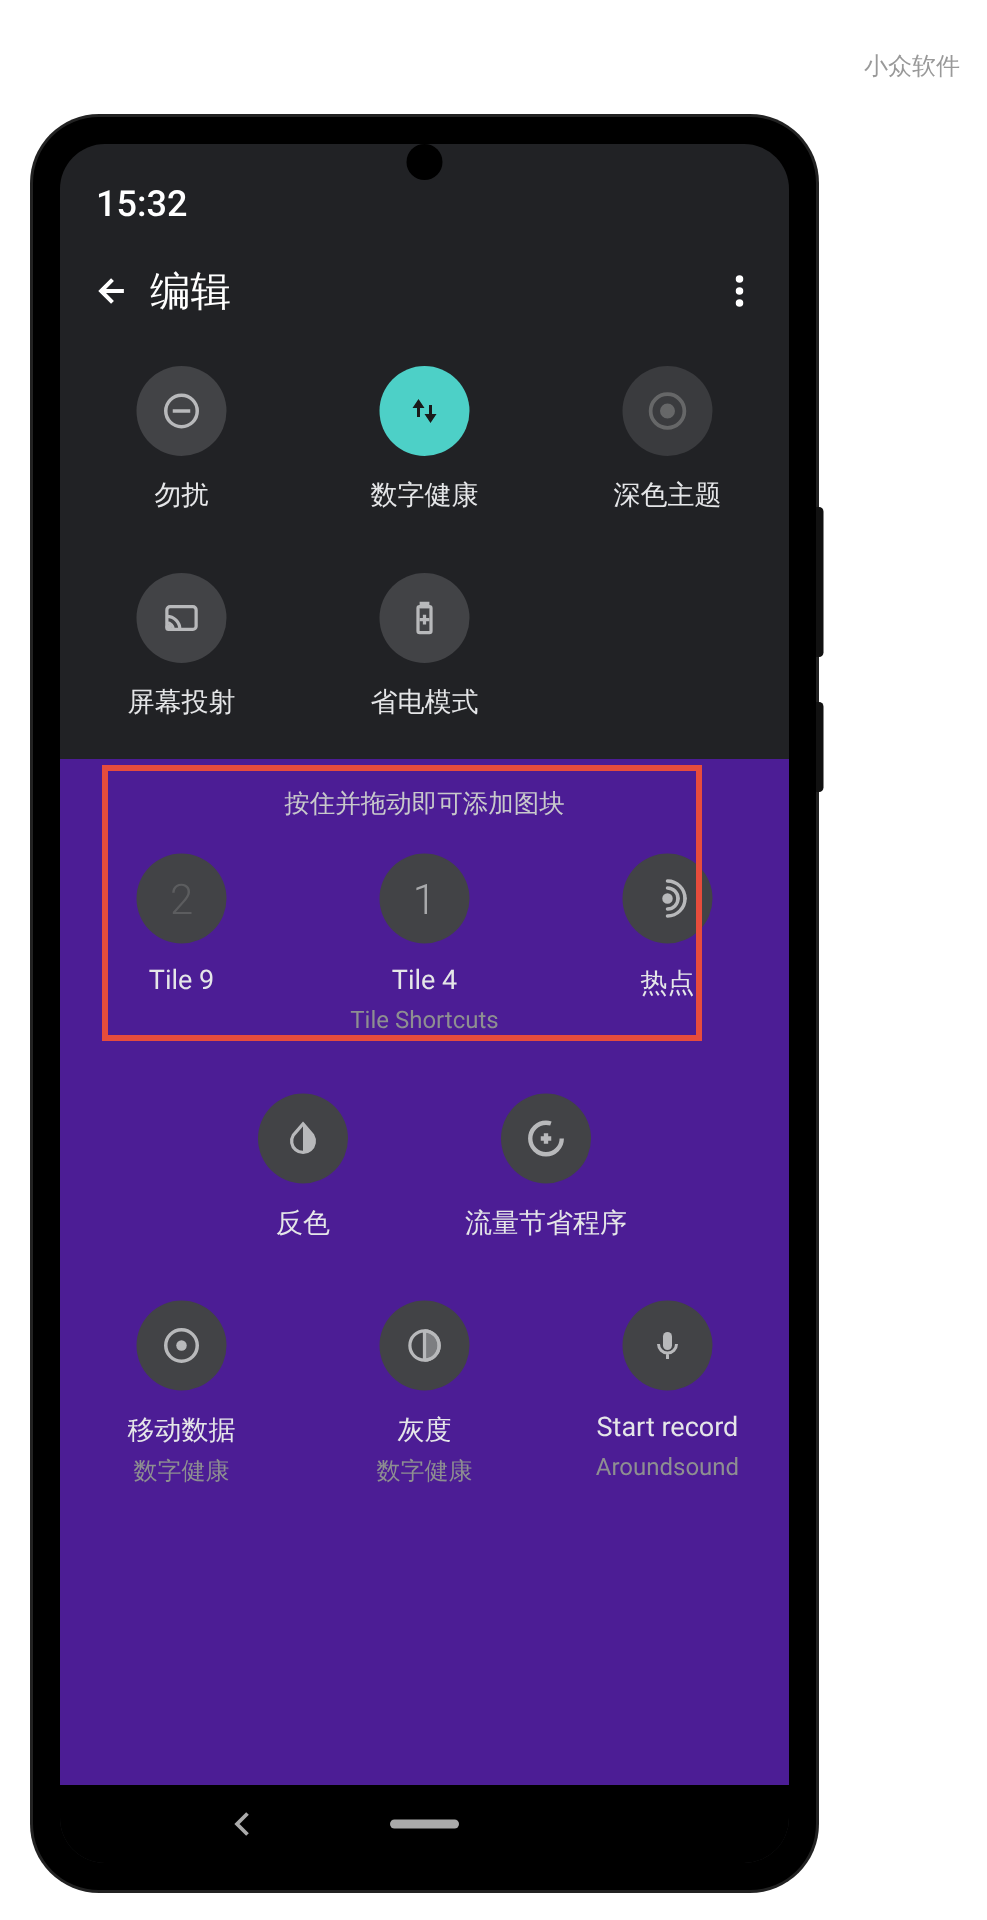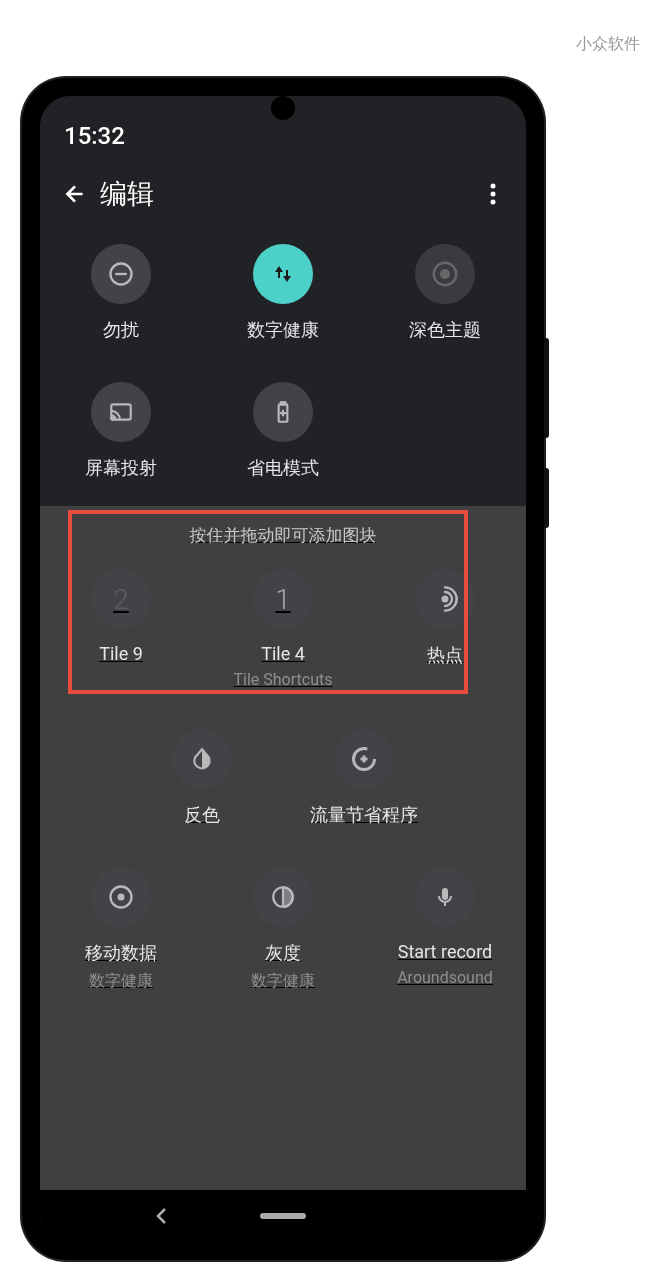--- a/index.html
+++ b/index.html
@@ -152,25 +152,24 @@
     }
     .tile-number {
       font-size: 28px;
       font-weight: 300;
       color: #a8a9ab;
     }
     .tile-number.dim {
       color: #5c5d5f;
     }
     .lower-section {
-      background: #404040;
+      background: #4c1d95;
       padding-top: 18px;
       flex: 1;
       position: relative;
-      text-decoration: underline;
     }
     .drag-hint {
       text-align: center;
       color: #c8c9cb;
       font-size: 17px;
       margin-bottom: 22px;
     }
     .highlight-box {
       position: absolute;
       border: 4px solid #e74c3c;

